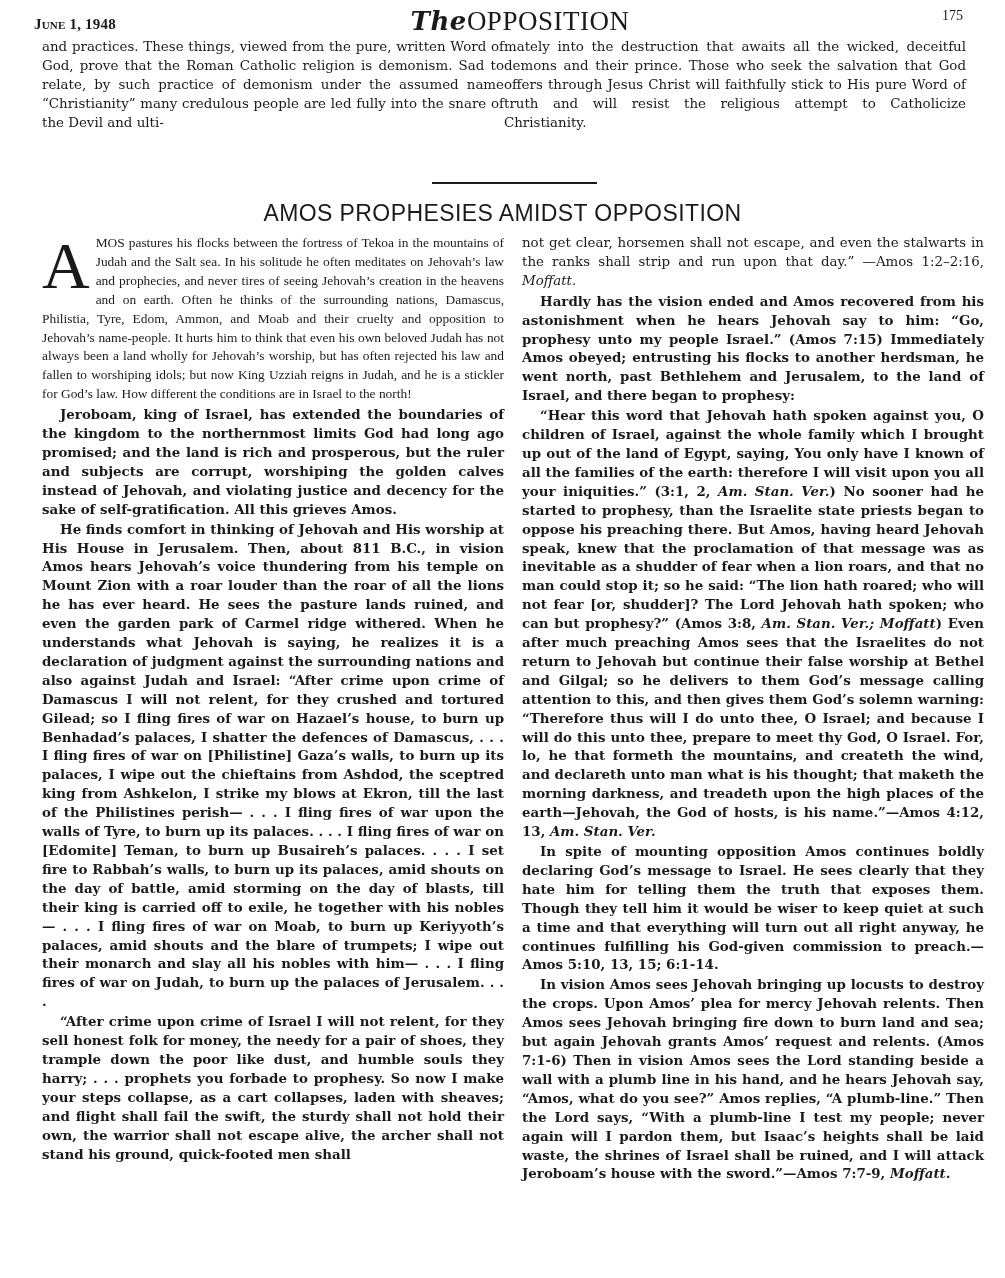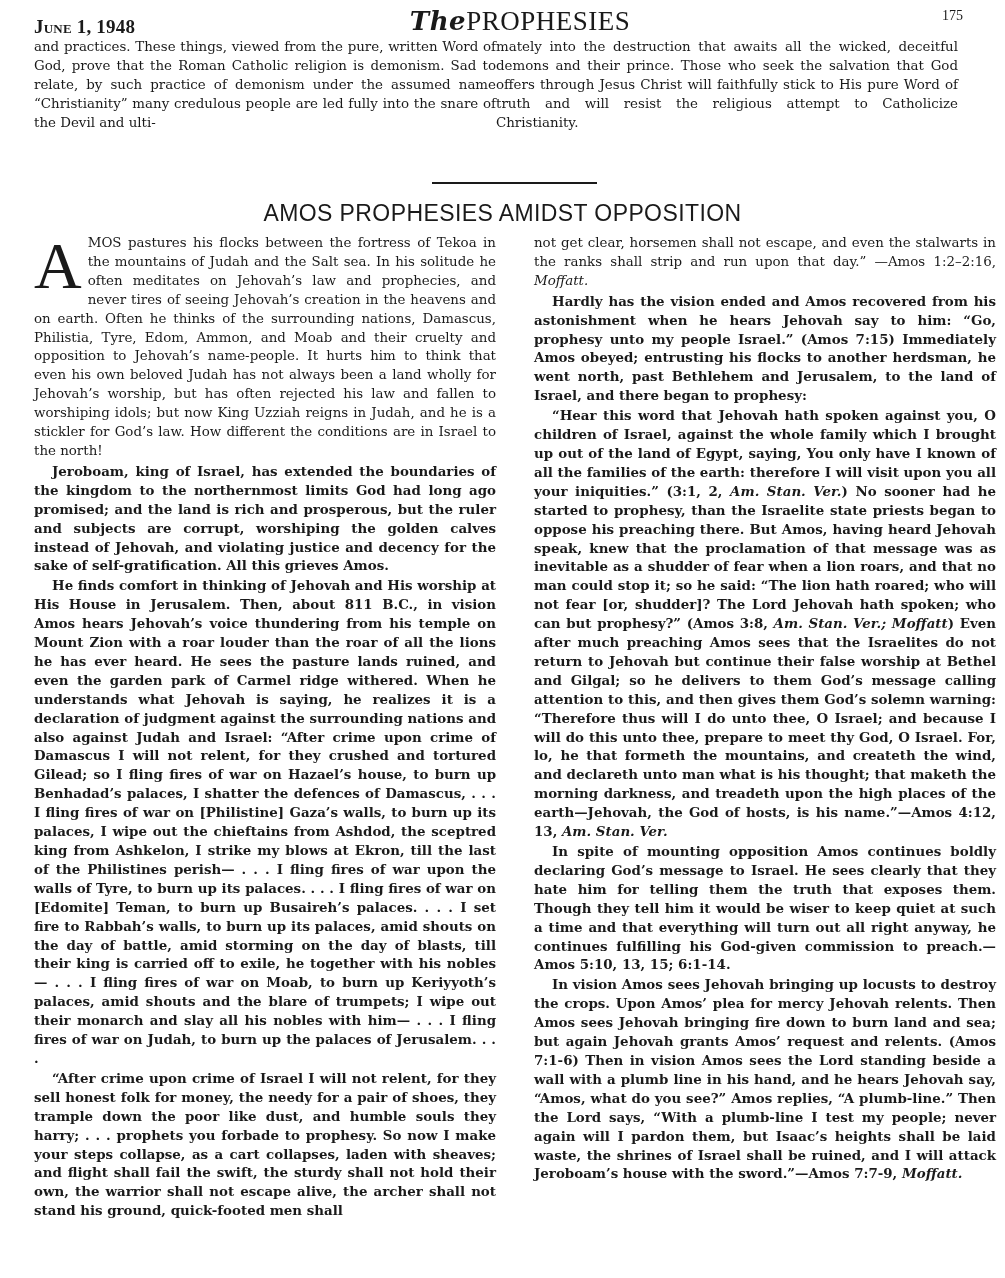--- a/index.html
+++ b/index.html
@@ -6,67 +6,67 @@
   body {
     width: 1005px; height: 1278px; overflow: hidden; position: relative;
     font-family: "DejaVu Serif", "Liberation Serif", serif;
     color: #1a1a1a;
   }
   .header {
     position: absolute; left: 32px; right: 36px; top: 0; height: 40px;
   }
   .header .date {
     position: absolute; left: 2px; top: 16px;
-    font-family: "Liberation Serif", serif; font-size: 19px; font-weight: bold;
+    font-family: "Liberation Serif", serif; font-size: 15px; font-weight: bold;
     letter-spacing: 0.2px;
     text-align: right;
   }
   .header .date .sc { font-variant: small-caps; }
   .header .masthead {
     position: absolute; left: 318px; top: 6px; width: 340px; text-align: center;
     font-family: "Liberation Serif", serif; font-size: 27px; letter-spacing: 0.5px;
   }
   .header .masthead .the { font-style: italic; font-size: 26px; font-weight: bold; font-family: "DejaVu Serif", serif; }
   .header .page {
     position: absolute; right: 6px; top: 8px;
     font-family: "Liberation Serif", serif; font-size: 14px;
   }
   .col {
     position: absolute; width: 462px;
     font-family: "DejaVu Serif", serif; font-size: 13.4px; line-height: 18.9px;
-    text-align: justify; hyphens: none;
+    text-align: justify; hyphens: none; margin-left: 8px;
   }
   .col p { margin: 0; text-indent: 18px; }
   .col p.noindent { text-indent: 0; }
   .col p + p { margin-top: 1px; font-weight: bold; }
   .top-left { left: 34px; top: 38px; }
   .top-right { left: 496px; top: 38px; }
   .divider {
     position: absolute; left: 432px; top: 182px; width: 165px; height: 2px; background: #1a1a1a;
   }
   .title {
     position: absolute; left: 0; right: 0; top: 200px; text-align: center;
     font-family: "Liberation Sans", sans-serif; font-size: 23px; letter-spacing: 0.4px;
     transform: scaleY(1.05);
   }
   .main-left { left: 34px; top: 234px; }
-  .main-right { left: 534px; top: 234px; }
+  .main-right { left: 514px; top: 234px; }
   .dropcap {
     float: left; font-family: "Liberation Serif", serif; font-size: 66px; line-height: 52px;
     margin: 2px 6px 0 0; padding-top: 4px; height: 54px;
   }
-  .main-left p.first { text-indent: 0; }
+  .main-left p.first { text-indent: 0; font-family: Liberation Serif, serif; }
   i { font-style: italic; }
 </style>
 </head>
 <body>
 
 <div class="header">
   <div class="date"><span class="sc">June</span><span> 1, 1948</span></div>
-  <div class="masthead"><span class="the">The</span><span>PROPHESIES</span></div>
+  <div class="masthead"><span class="the">The</span><span>OPPOSITION</span></div>
   <div class="page">175</div>
 </div>
 
 <div class="col top-left">
   <p class="noindent">and practices. These things, viewed from the pure, written Word of God, prove that the Roman Catholic religion is demonism. Sad to relate, by such practice of demonism under the assumed name “Christianity” many credulous people are led fully into the snare of the Devil and ulti-</p>
 </div>
 <div class="col top-right">
   <p class="noindent">mately into the destruction that awaits all the wicked, deceitful demons and their prince. Those who seek the salvation that God offers through Jesus Christ will faithfully stick to His pure Word of truth and will resist the religious attempt to Catholicize Christianity.</p>
 </div>
 

